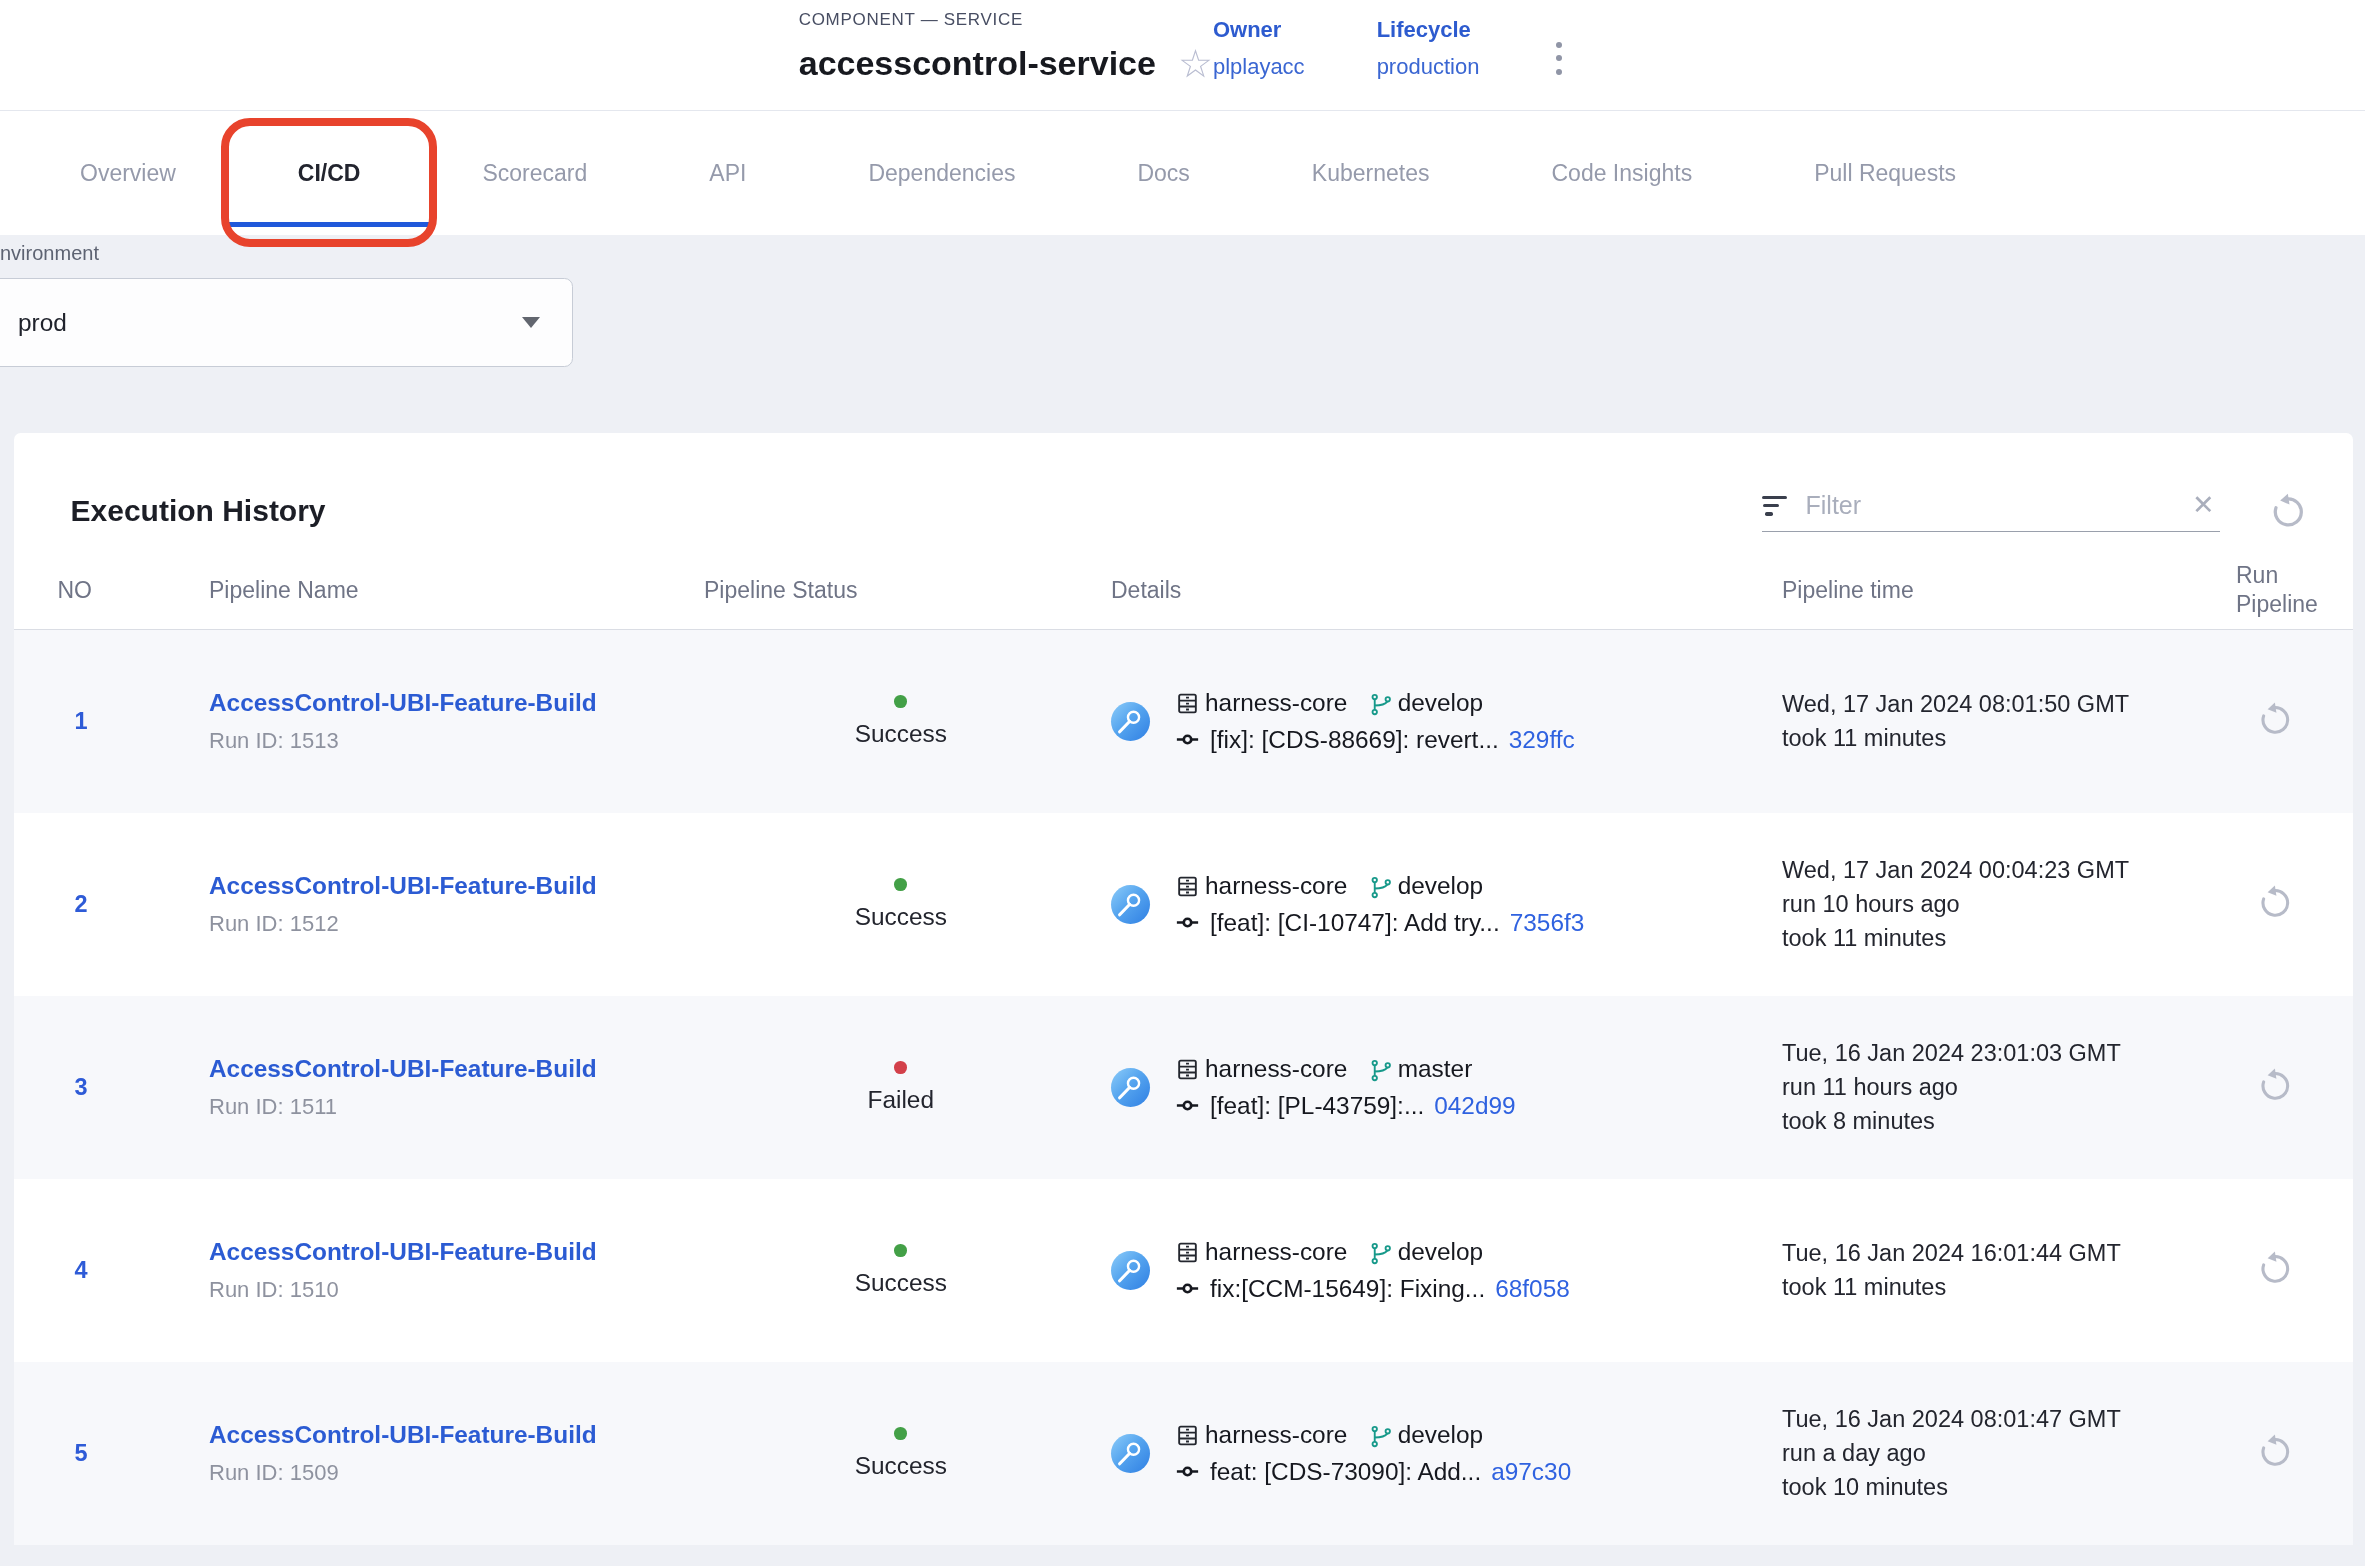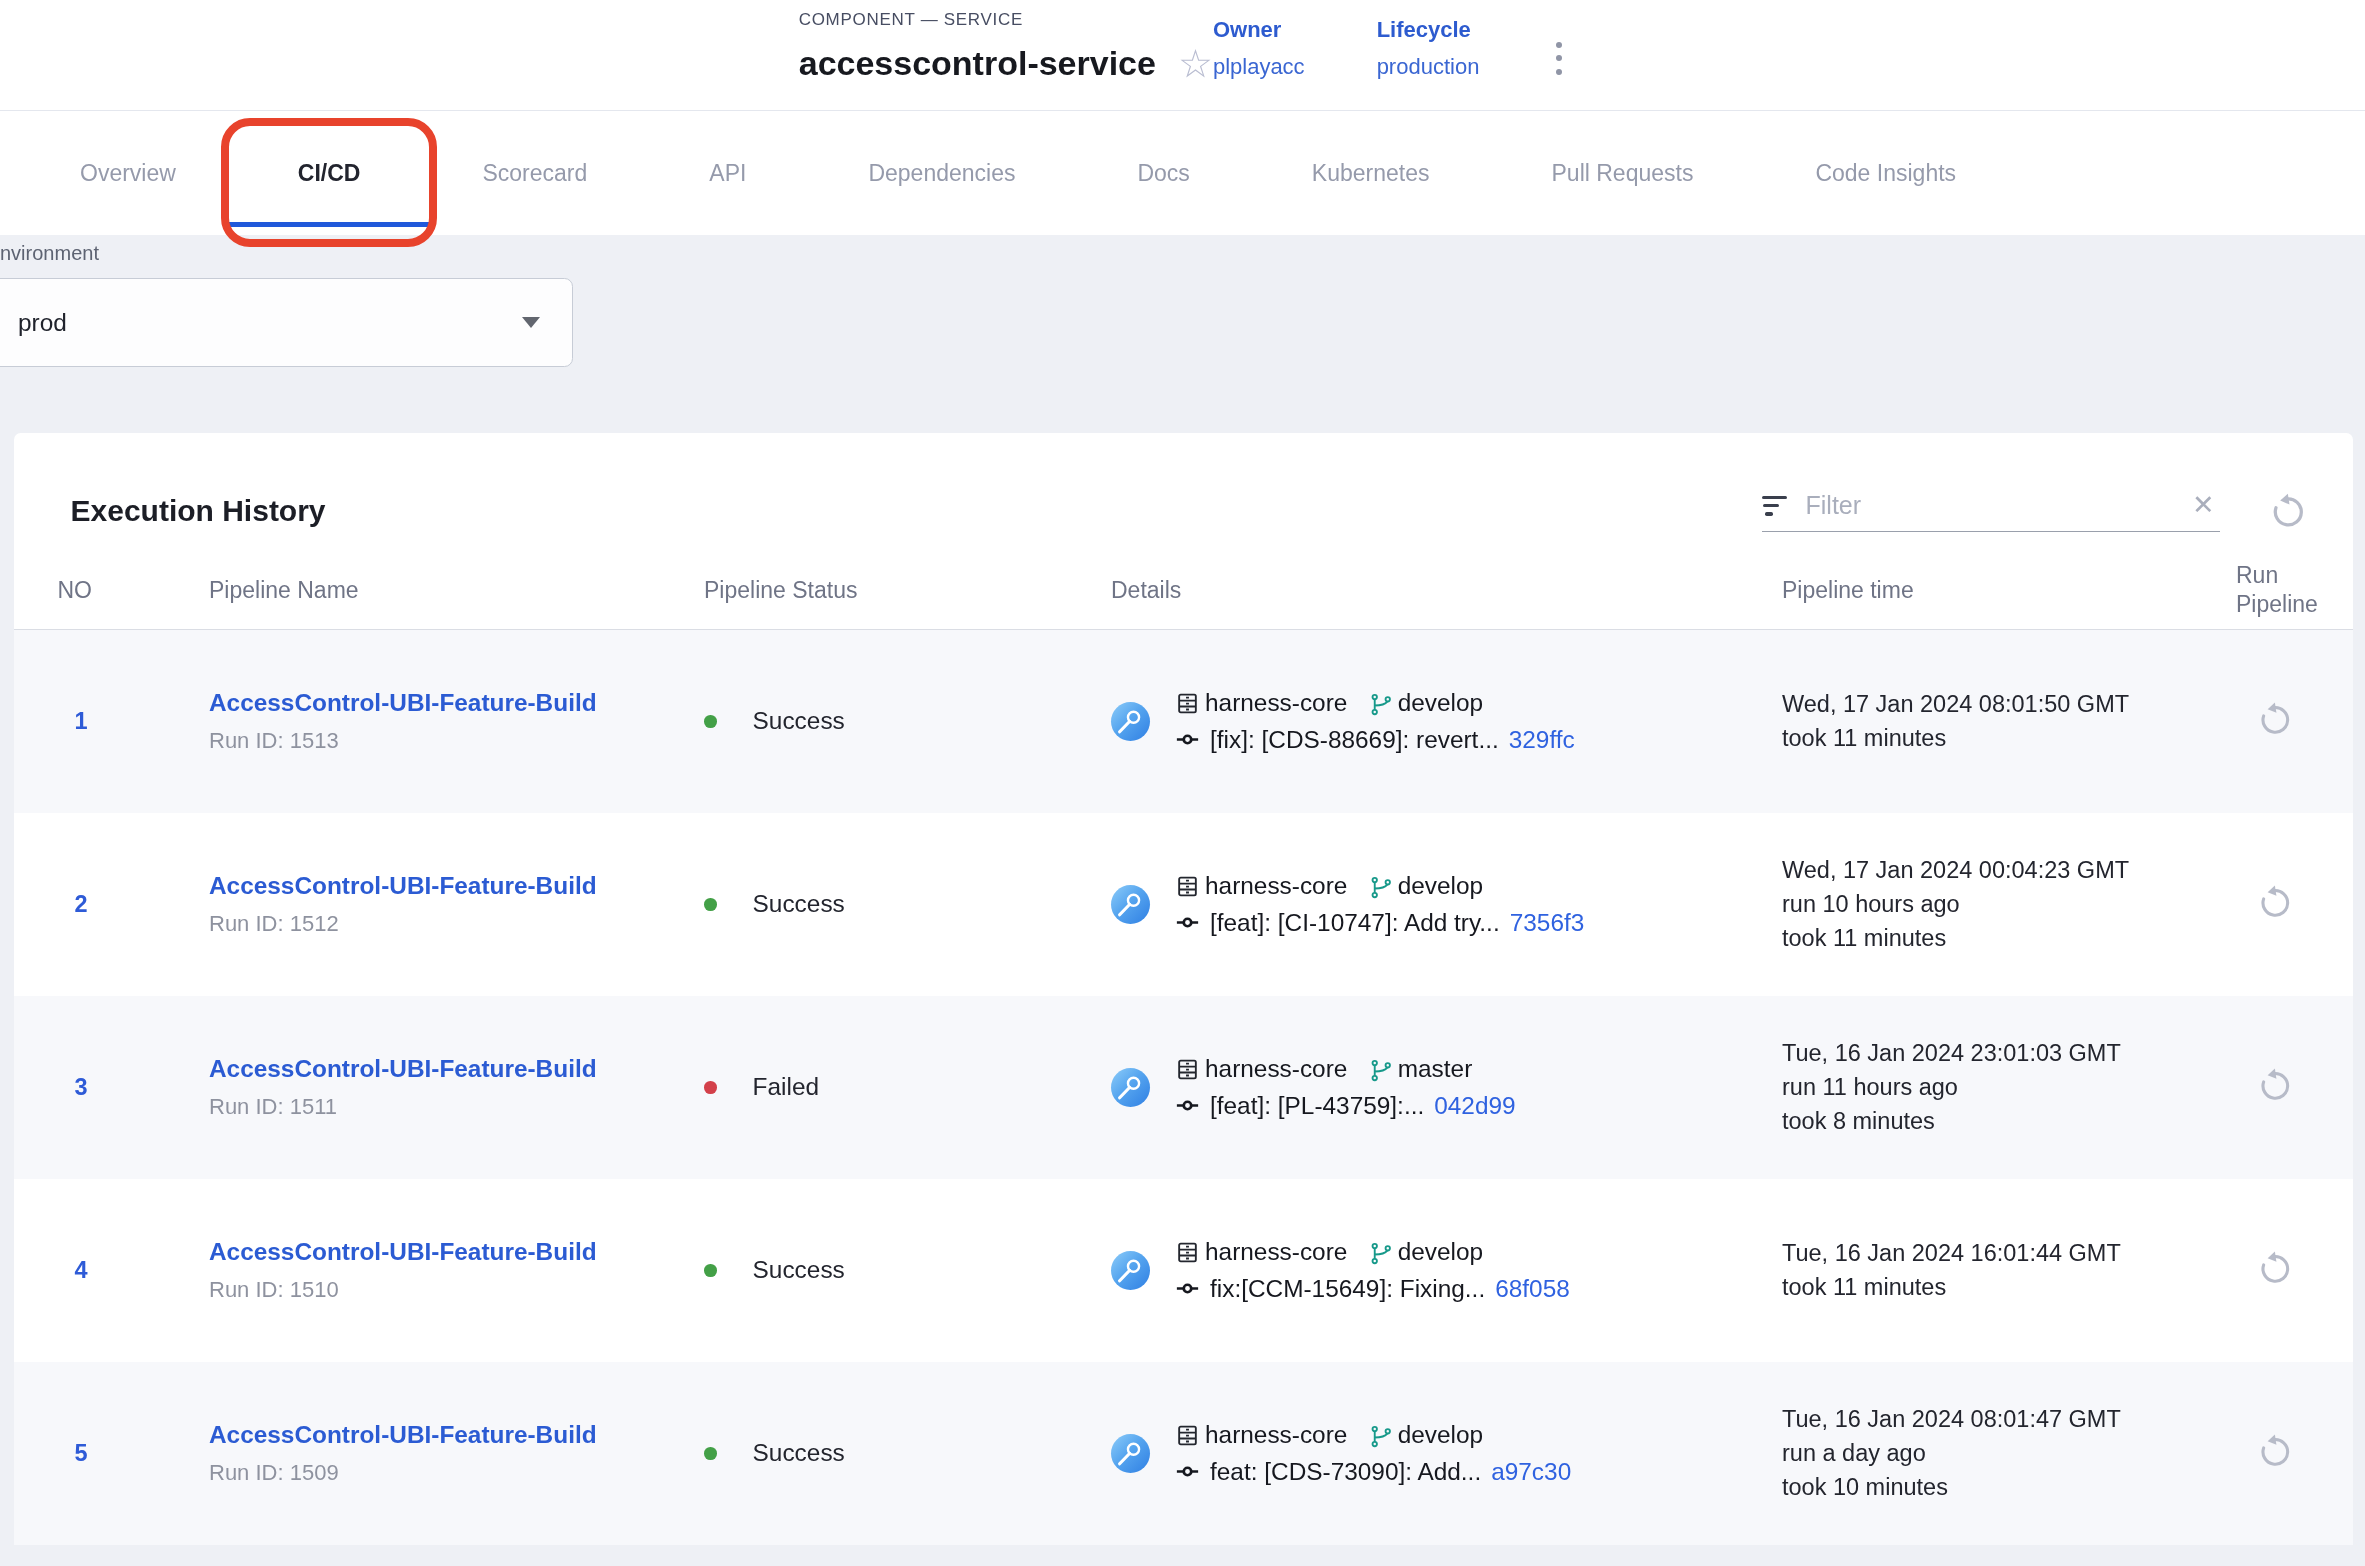--- a/index.html
+++ b/index.html
@@ -54,21 +54,21 @@
   .thead{height:77px;border-bottom:0.8px solid #dadde4;color:#6f7486;font-size:23px;font-weight:500;}
   .th{padding-left:13.5px;}
   .th.c1{padding-left:44px;}
   .th.c6{max-width:126px;line-height:29px;}
   .trow{min-height:183px;}
   .trow:nth-child(odd){background:#f7f8fb;}
   .td{padding-left:13.5px;box-sizing:border-box;}
   .td-no{padding-left:61px;font-size:23.5px;font-weight:600;color:#2e5bd7;}
   .pipeline-link{font-size:24.4px;font-weight:700;color:#2b5bd3;text-decoration:none;cursor:pointer;display:inline-block;}
   .run-id{font-size:22px;color:#8e929f;margin-top:11.8px;}
-  .td-status{display:flex;align-items:center;gap:36px;}
+  .td-status{display:flex;align-items:center;gap:12px;flex-direction:column;}
   .dot{width:12.6px;height:12.6px;border-radius:50%;flex:0 0 auto;}
   .status-label{font-size:24.4px;color:#23252e;}
   .td-details{display:flex;align-items:center;gap:25px;}
   .exec-icon{width:39px;height:39px;border-radius:50%;background:linear-gradient(135deg,#8ecdf9 0%,#56a5ef 45%,#2f7fe3 100%);flex:0 0 auto;display:flex;align-items:center;justify-content:center;}
   .detail-lines{display:flex;flex-direction:column;gap:8.4px;}
   .dline{display:flex;align-items:center;}
   .repo-name,.branch-name,.commit-msg{font-size:24.4px;color:#16181f;}
   .repo-name{margin-left:5px;}
   .branch-name{margin-left:3.4px;}
   .branch-wrap{display:flex;align-items:flex-end;margin-left:22px;}
@@ -133,25 +133,25 @@
     </div>
       <div class="tab">
       <span>Docs</span>
 
     </div>
       <div class="tab">
       <span>Kubernetes</span>
 
     </div>
       <div class="tab">
+      <span>Code Insights</span>
+
+    </div>
+      <div class="tab">
       <span>Pull Requests</span>
-
-    </div>
-      <div class="tab">
-      <span>Code Insights</span>
 
     </div>
     </nav>
 
   <section class="env">
     <div class="env-label">nvironment</div>
     <div class="env-select">
       <span class="env-value">prod</span>
       <span class="caret"></span>
     </div>

